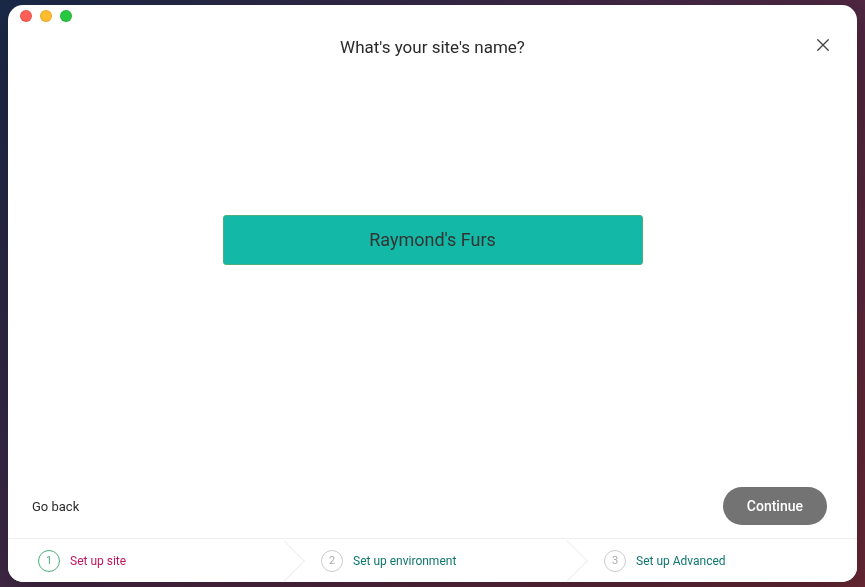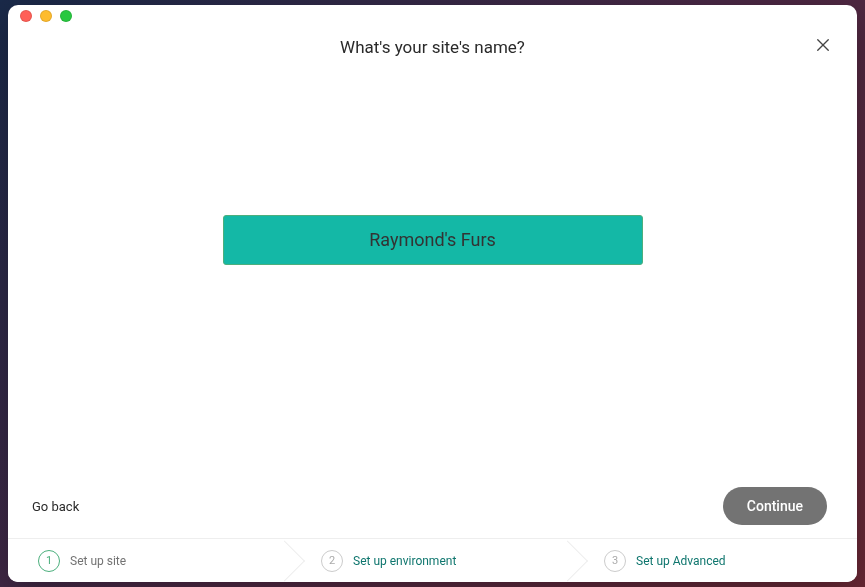--- a/index.html
+++ b/index.html
@@ -15,21 +15,21 @@
       overflow: hidden;
       position: relative;
     }
     .window {
       position: absolute;
       top: 5px;
       left: 8px;
       right: 8px;
       bottom: 5px;
       background: #ffffff;
-      border-radius: 10px;
+      border-radius: 15px;
       box-shadow: 0 10px 40px rgba(0,0,0,0.3);
       display: flex;
       flex-direction: column;
       overflow: hidden;
     }
     .titlebar {
       height: 22px;
       display: flex;
       align-items: center;
       padding-left: 12px;
@@ -191,21 +191,21 @@
     }
     .step-label {
       font-size: 12px;
       color: #0f766e;
     }
     .step.active .step-circle {
       border-color: #4caf7d;
       color: #4caf7d;
     }
     .step.active .step-label {
-      color: #737373;
+      color: #be185d;
     }
   </style>
 </head>
 <body>
 
 <div class="window">
 
   <div class="titlebar">
     <div class="traffic-light tl-red"></div>
     <div class="traffic-light tl-yellow"></div>

